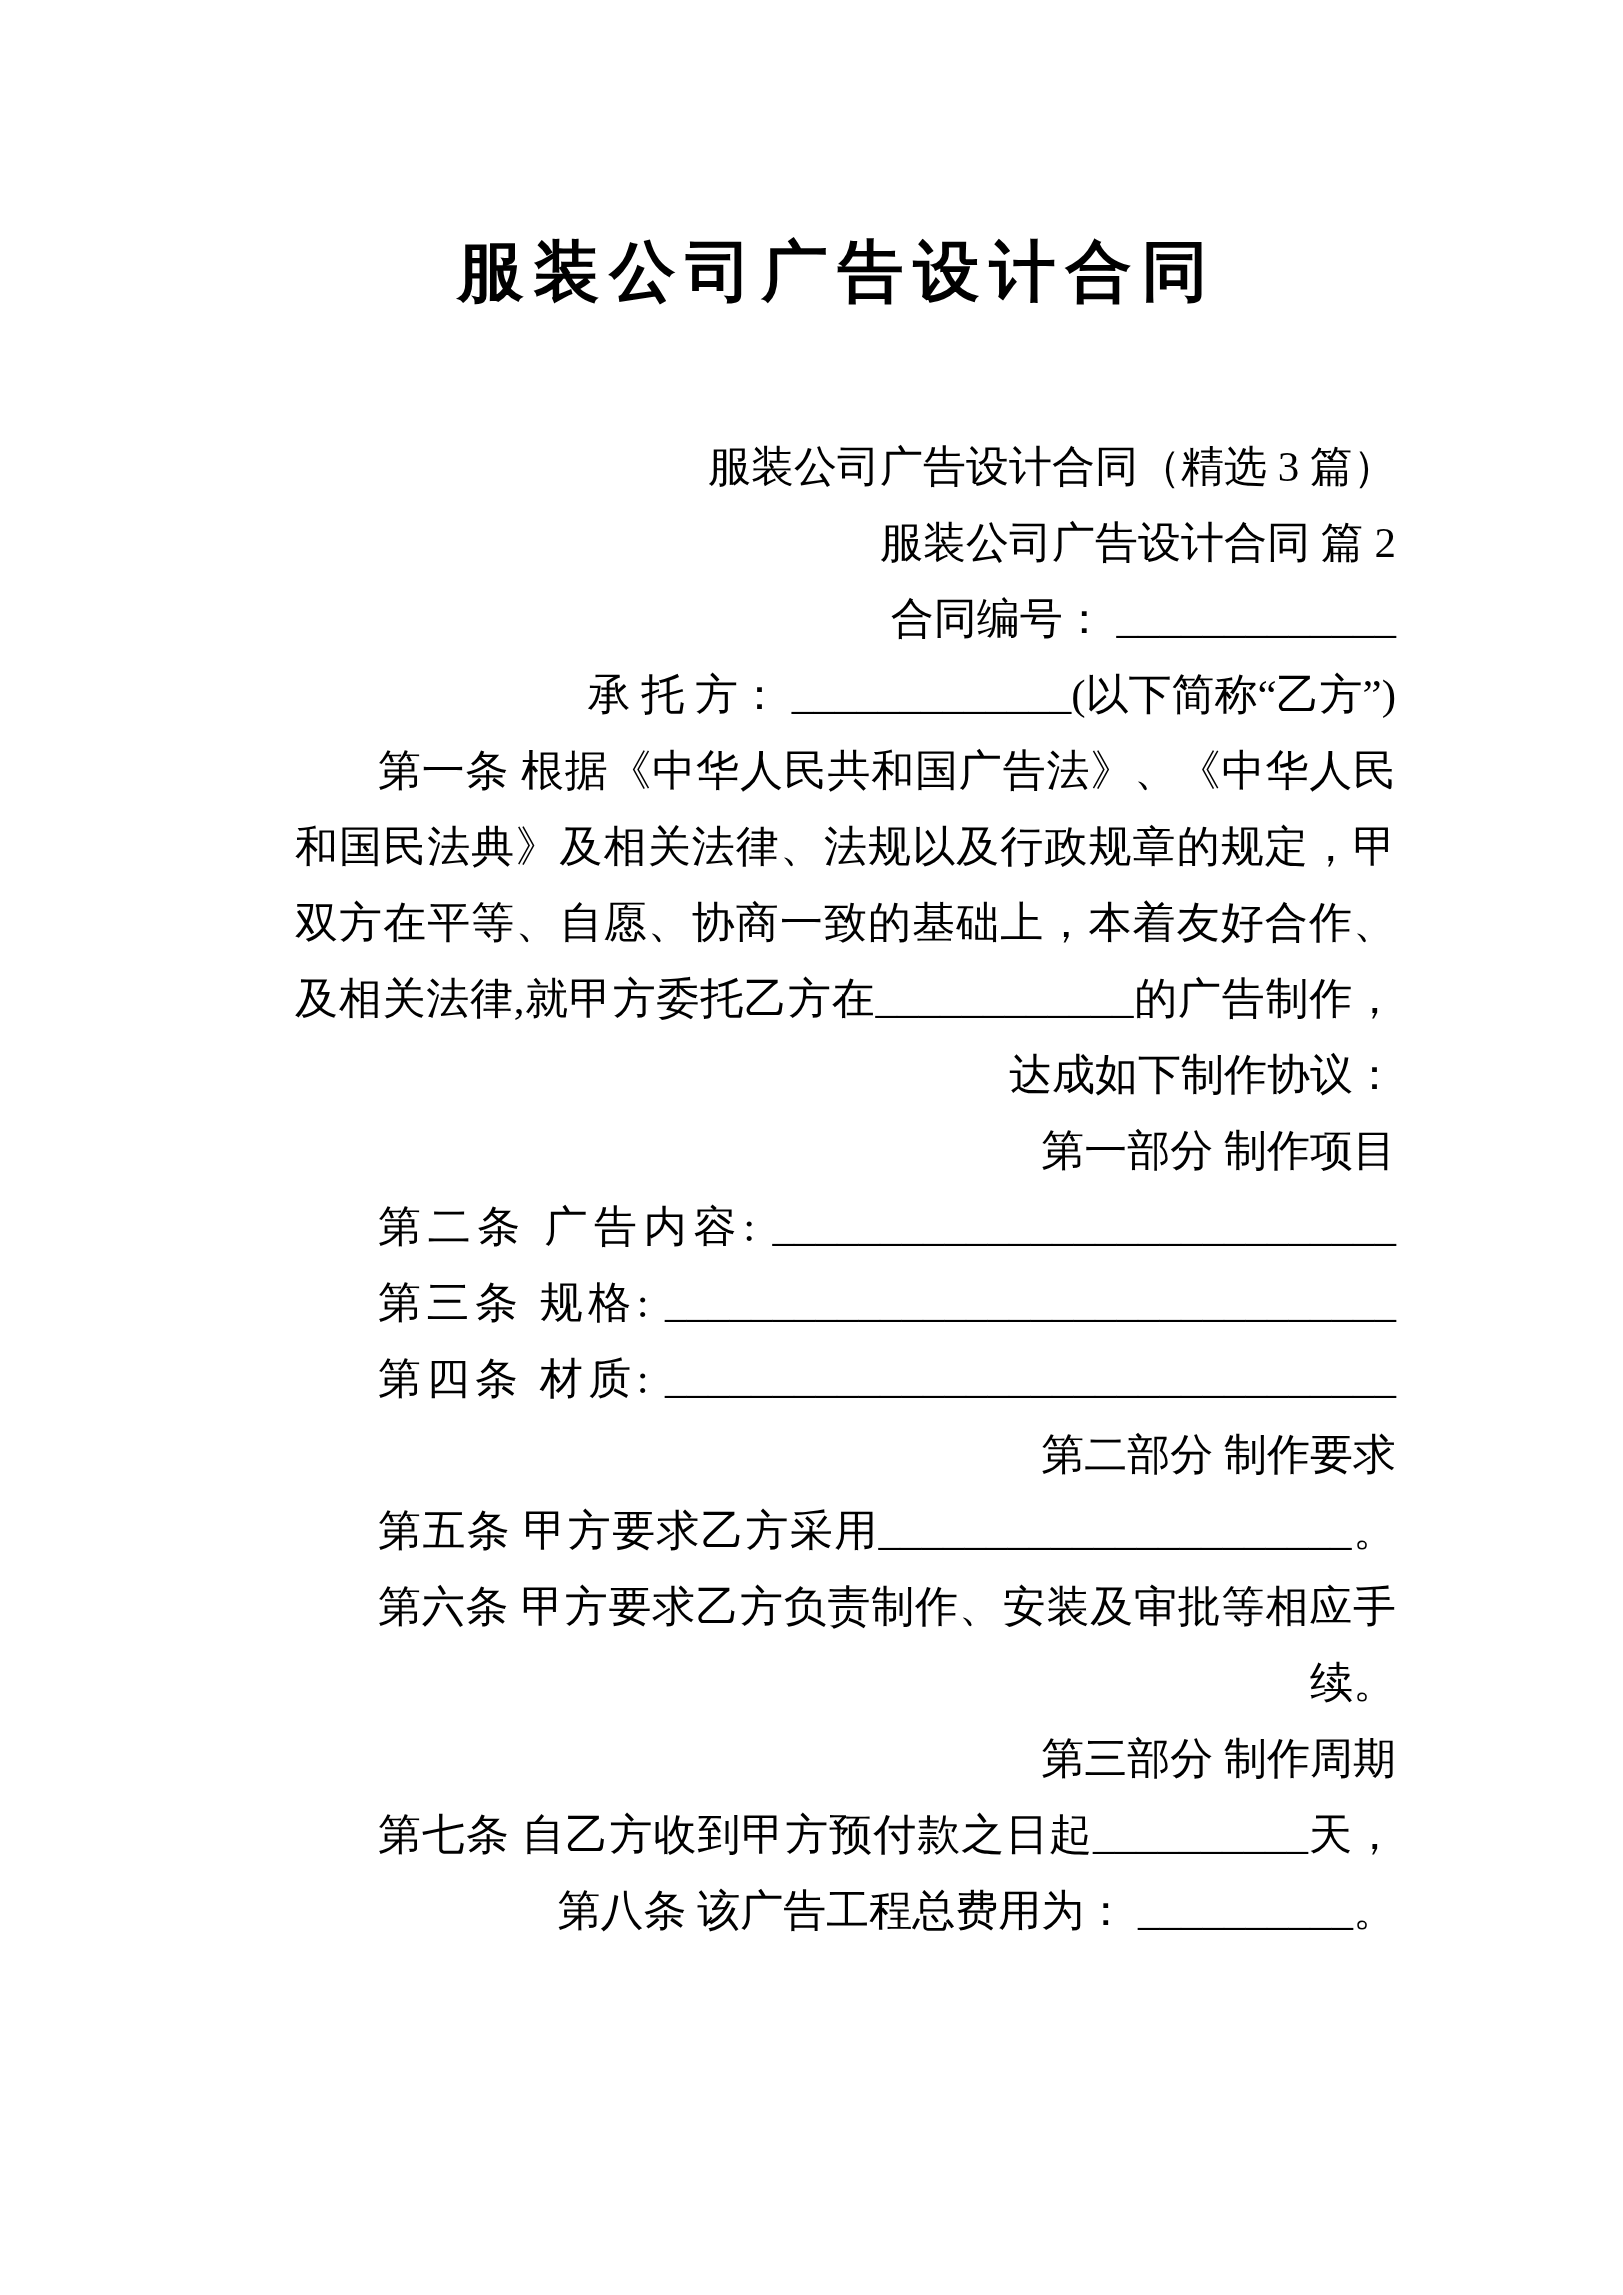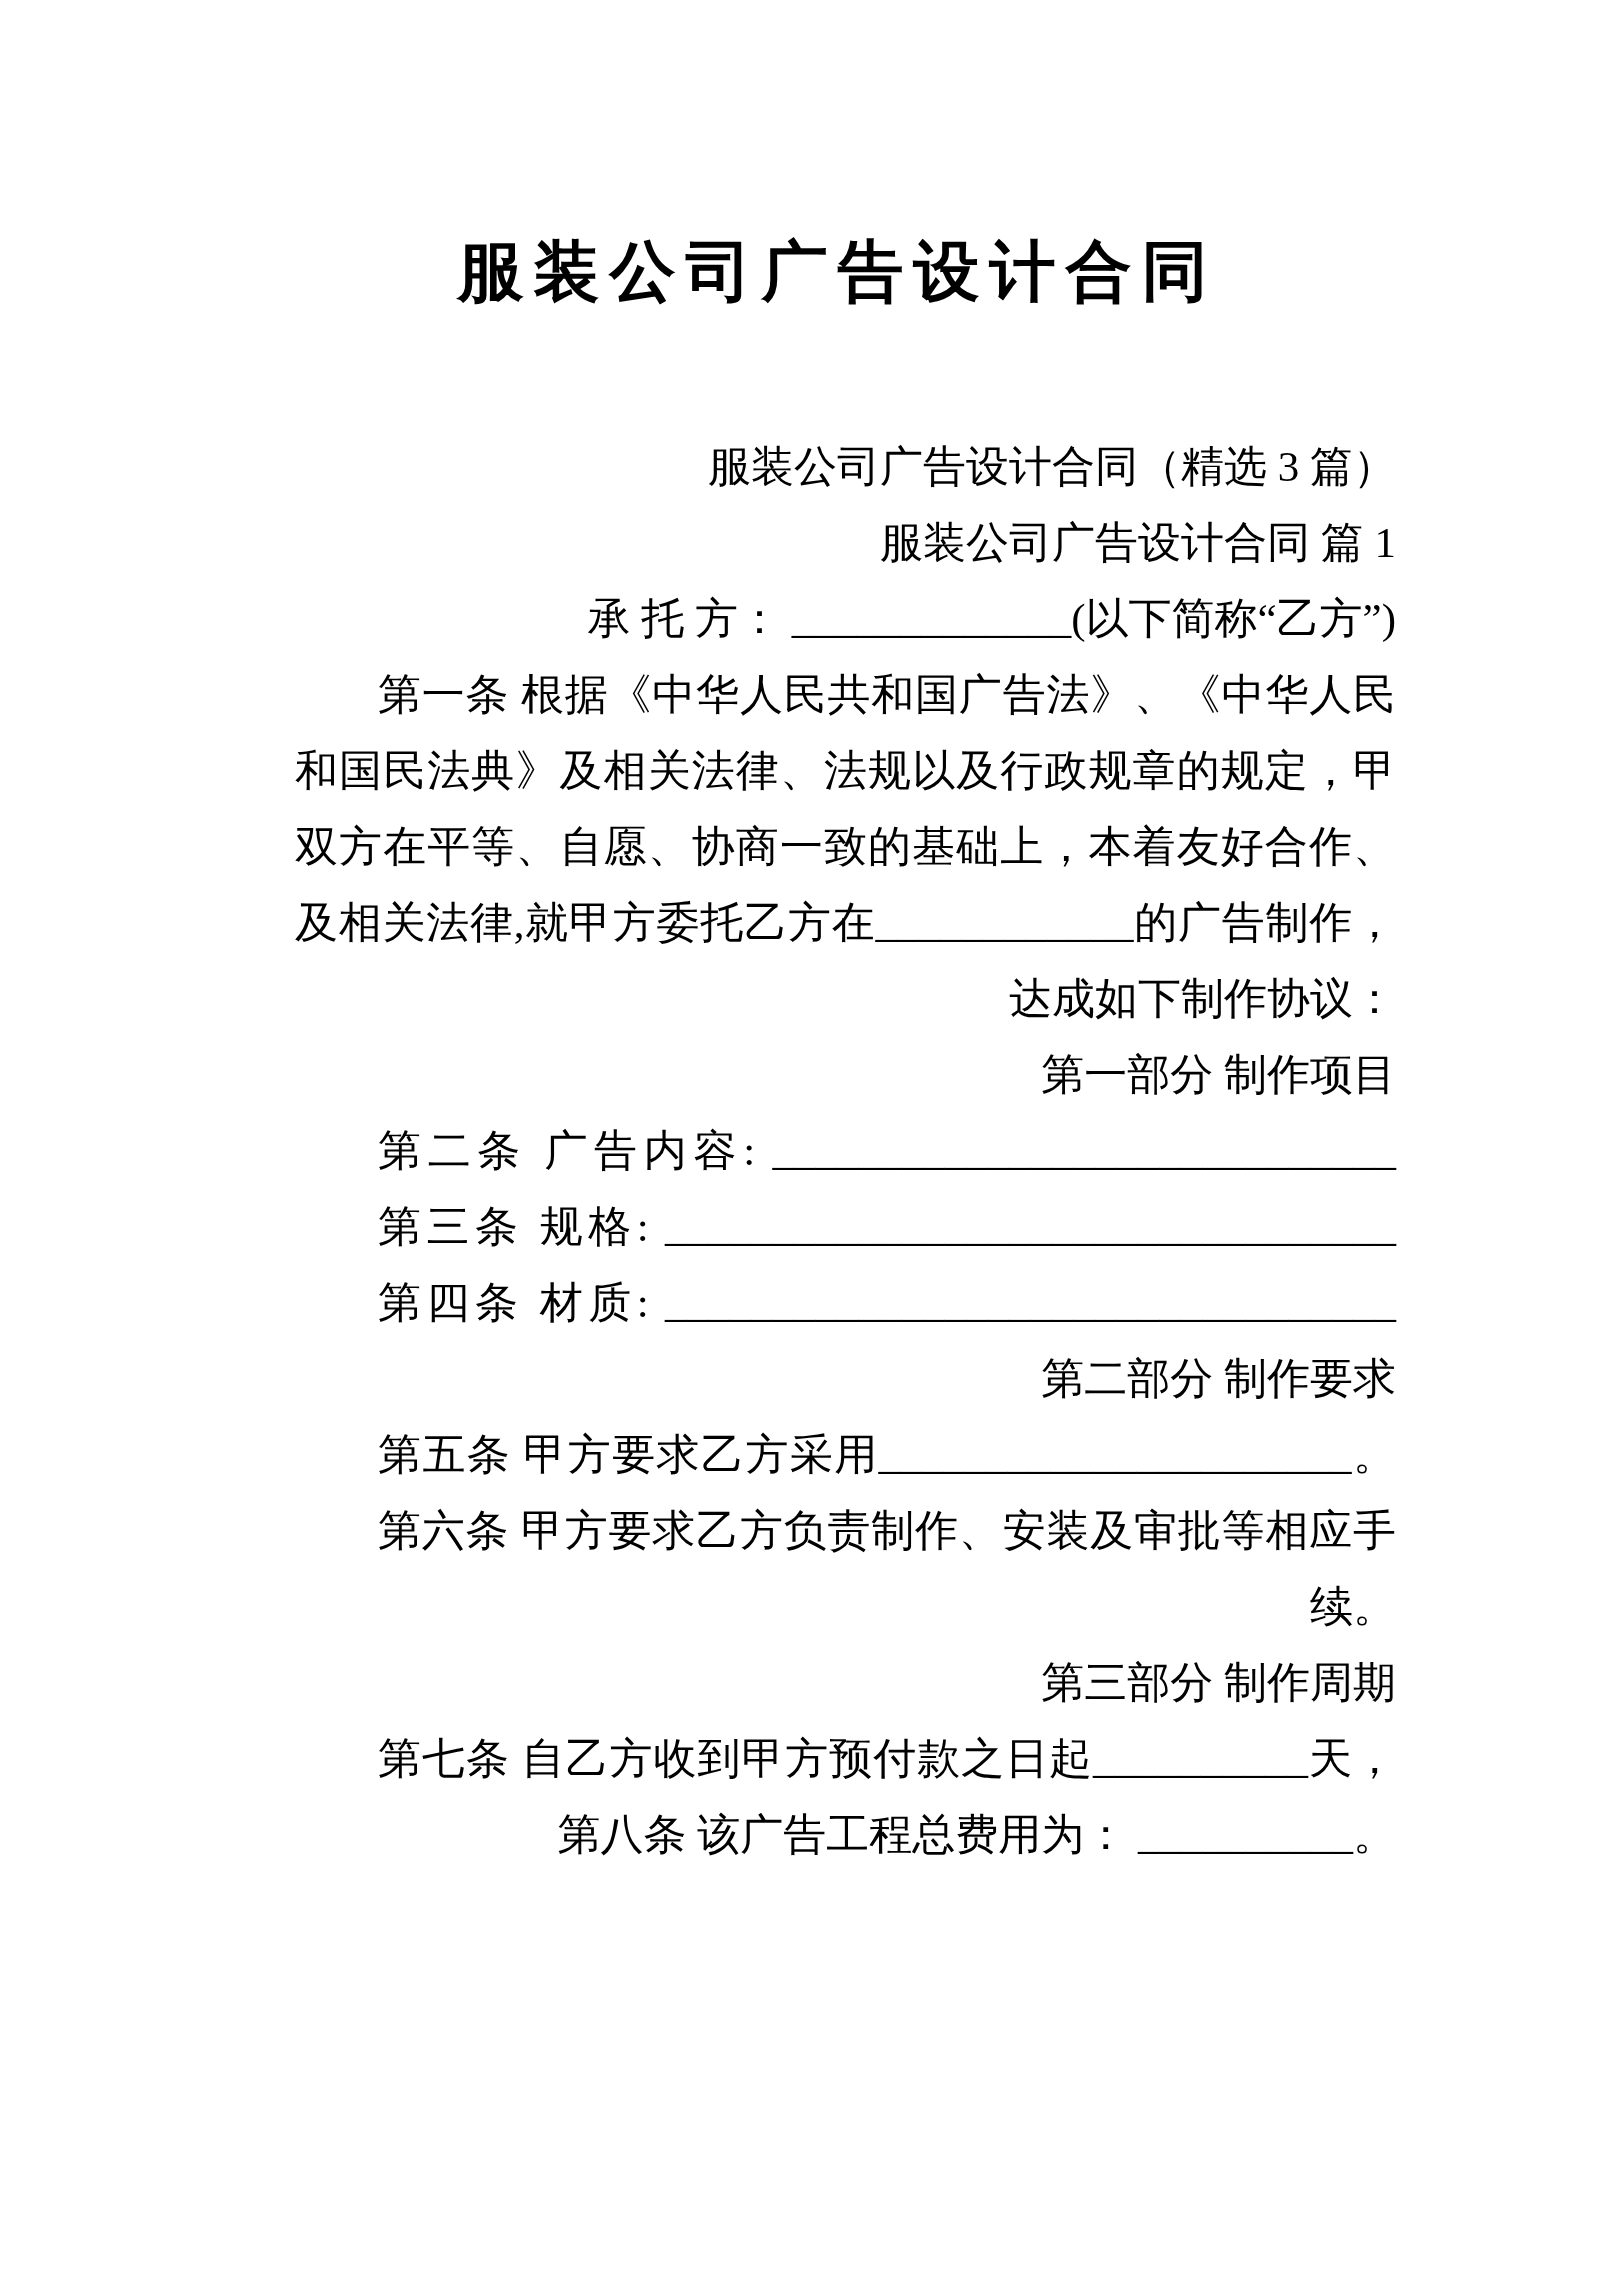--- a/index.html
+++ b/index.html
@@ -49,21 +49,22 @@
 </style>
 </head>
 <body>
 
 <div class="page">
 
   <h1 class="doc-title">服装公司广告设计合同</h1>
 
   <div class="doc-body">
     <div class="line indent">服装公司广告设计合同（精选 3 篇）</div>
-    <div class="line indent">服装公司广告设计合同 篇 1</div>
+    <div class="line indent">服装公司广告设计合同 篇 2</div>
+    <div class="line indent">合同编号： _____________</div>
     <div class="line indent">承 托 方： _____________(以下简称“乙方”)</div>
     <div class="line indent fill">第一条 根据《中华人民共和国广告法》、《中华人民共</div>
     <div class="line fill">和国民法典》及相关法律、法规以及行政规章的规定，甲乙</div>
     <div class="line fill">双方在平等、自愿、协商一致的基础上，本着友好合作、互</div>
     <div class="line fill">及相关法律,就甲方委托乙方在____________的广告制作，</div>
     <div class="line">达成如下制作协议：</div>
     <div class="line indent">第一部分 制作项目</div>
     <div class="line indent fill">第二条 广告内容: ______________________________。</div>
     <div class="line indent fill">第三条 规格: ___________________________________。</div>
     <div class="line indent fill">第四条 材质: ___________________________________。</div>

